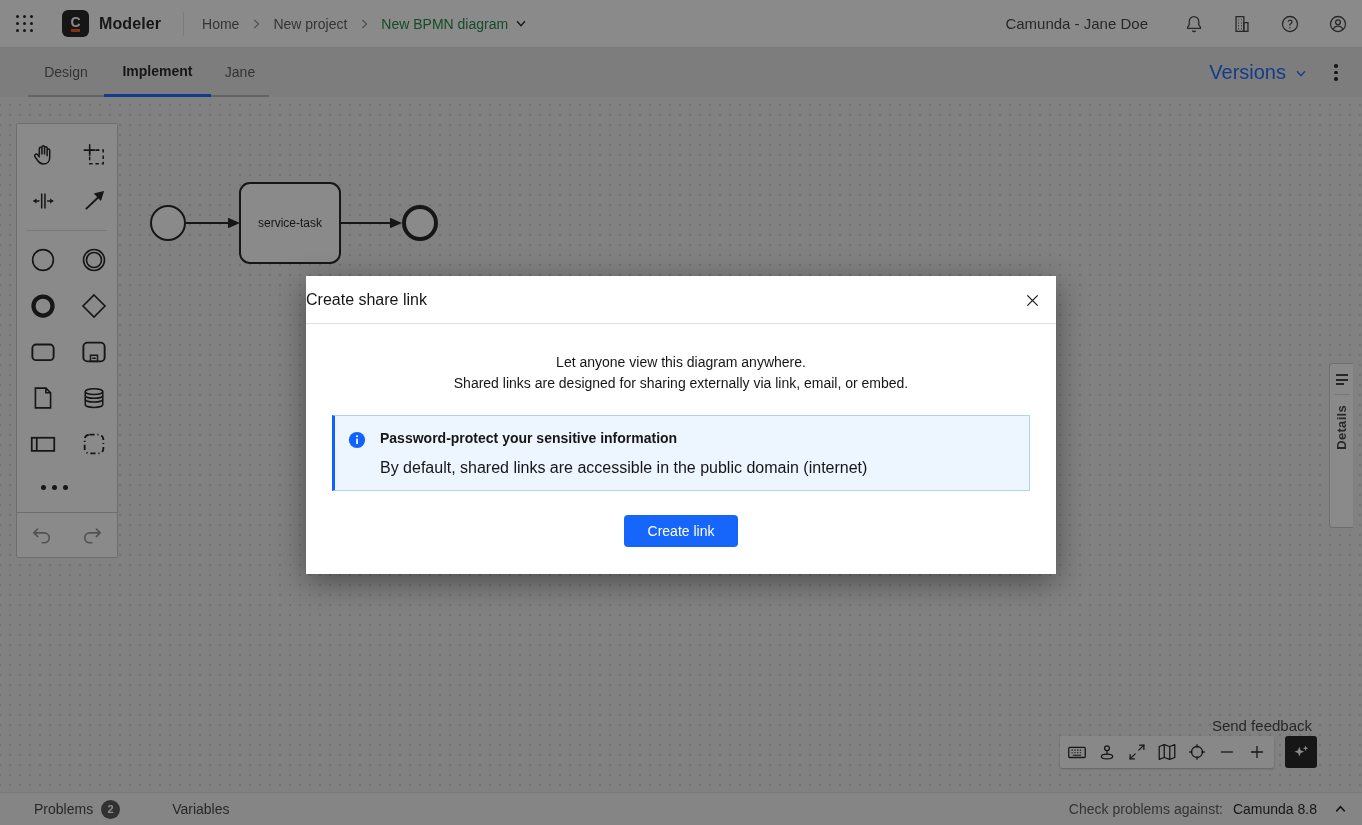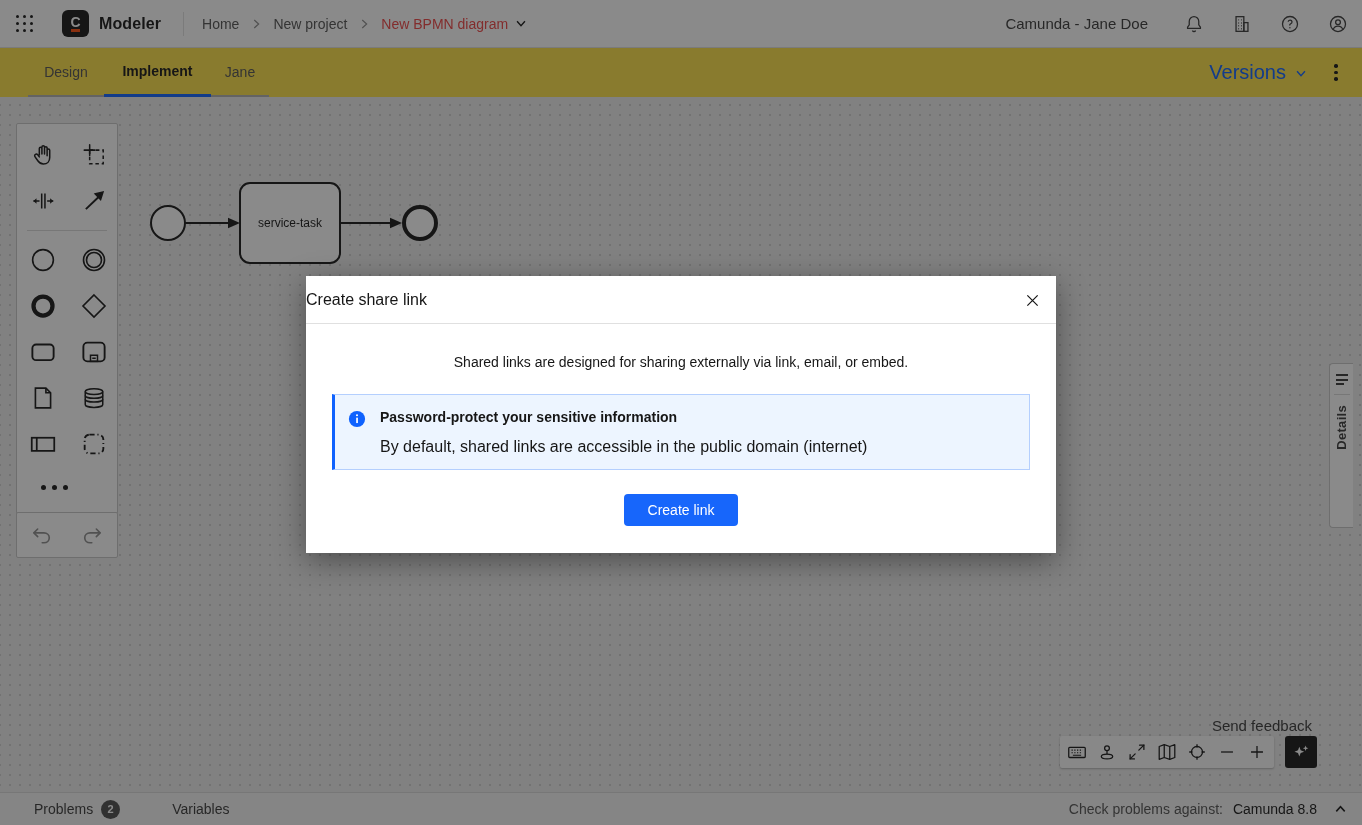--- a/index.html
+++ b/index.html
@@ -14,28 +14,28 @@
   .dots9 { display:grid; grid-template-columns:repeat(3,3px); grid-template-rows:repeat(3,3px); gap:4px; }
   .dots9 span { width:3px; height:3px; background:#161616; border-radius:50%; }
   .logo { width:27px; height:27px; background:#161616; border-radius:6px; margin:0 10px 0 14px;
           display:flex; align-items:center; justify-content:center; position:relative; }
   .logo b { color:#fff; font-size:14px; font-weight:700; margin-top:-3px; }
   .logo i { position:absolute; bottom:5px; left:9px; width:9px; height:3px; background:#fc4b0b; }
   .appname { font-size:16px; font-weight:700; color:#161616; letter-spacing:.1px; }
   .hdiv { width:1px; height:24px; background:#e0e0e0; margin:0 18px 0 22px; }
   .crumb { display:flex; align-items:center; gap:10px; font-size:14px; }
   .crumb a { color:#525252; text-decoration:none; cursor:pointer; }
-  .crumb .current { color:#ef4444; display:flex; gap:6px; cursor:pointer; }
+  .crumb .current { color:#15803d; display:flex; gap:6px; cursor:pointer; }
   .header-right { margin-left:auto; display:flex; align-items:center; }
   .account { font-size:15px; color:#393939; margin-right:22px; cursor:pointer; }
   .hicon { width:48px; height:48px; display:flex; align-items:center; justify-content:center; cursor:pointer; }
   .hicon svg { stroke:#393939; fill:none; stroke-width:1.4; }
 
   
-  .tabbar { position:absolute; top:48px; left:0; right:0; height:49px; background:#fde047; display:flex; align-items:stretch; padding-left:28px; }
+  .tabbar { position:absolute; top:48px; left:0; right:0; height:49px; background:#e5e5e5; display:flex; align-items:stretch; padding-left:28px; }
   .tab { display:flex; align-items:center; justify-content:center; font-size:14px; color:#525252;
          border-bottom:2px solid #b0b0b0; cursor:pointer; }
   .tab.t0 { width:76px; } .tab.t1 { width:107px; } .tab.t2 { width:58px; }
   .tab.active { color:#161616; font-weight:700; border-bottom:3px solid #0f62fe; }
   .tabbar-right { position:absolute; right:16px; top:0; height:49px; display:flex; align-items:center; gap:14px; }
   .versions-btn { display:flex; align-items:center; gap:8px; color:#0f62fe; font-size:20px; cursor:pointer; padding:6px 4px; }
   .deploy-split { display:flex; height:32px; cursor:pointer; }
   .deploy-main { background:#0f62fe; color:#fff; font-size:14px; display:flex; align-items:center; padding:0 40px; }
   .deploy-caret { width:33px; background:#0f62fe; border-left:1px solid rgba(255,255,255,.45);
                   display:flex; align-items:center; justify-content:center; }
@@ -416,20 +416,21 @@
   <div class="modal">
     <div class="modal-header">
       <div class="modal-title">Create share link</div>
       <button class="modal-close">
         <svg width="15" height="15" viewBox="0 0 16 16">
           <path d="M2.5 2.5 13.5 13.5M13.5 2.5 2.5 13.5" stroke="#161616" stroke-width="1.3"></path>
         </svg>
       </button>
     </div>
     <div class="modal-body">
+      <div class="modal-line">Let anyone view this diagram anywhere.</div>
       <div class="modal-line">Shared links are designed for sharing externally via link, email, or embed.</div>
       <div class="notif">
         <svg class="notif-icon" width="18" height="18" viewBox="0 0 20 20">
           <circle cx="10" cy="10" r="9" fill="#0f62fe"></circle>
           <rect x="9.1" y="8.5" width="1.9" height="6" fill="#fff"></rect>
           <circle cx="10" cy="5.8" r="1.15" fill="#fff"></circle>
         </svg>
         <div>
           <div class="notif-title">Password-protect your sensitive information</div>
           <div class="notif-sub">By default, shared links are accessible in the public domain (internet)</div>

